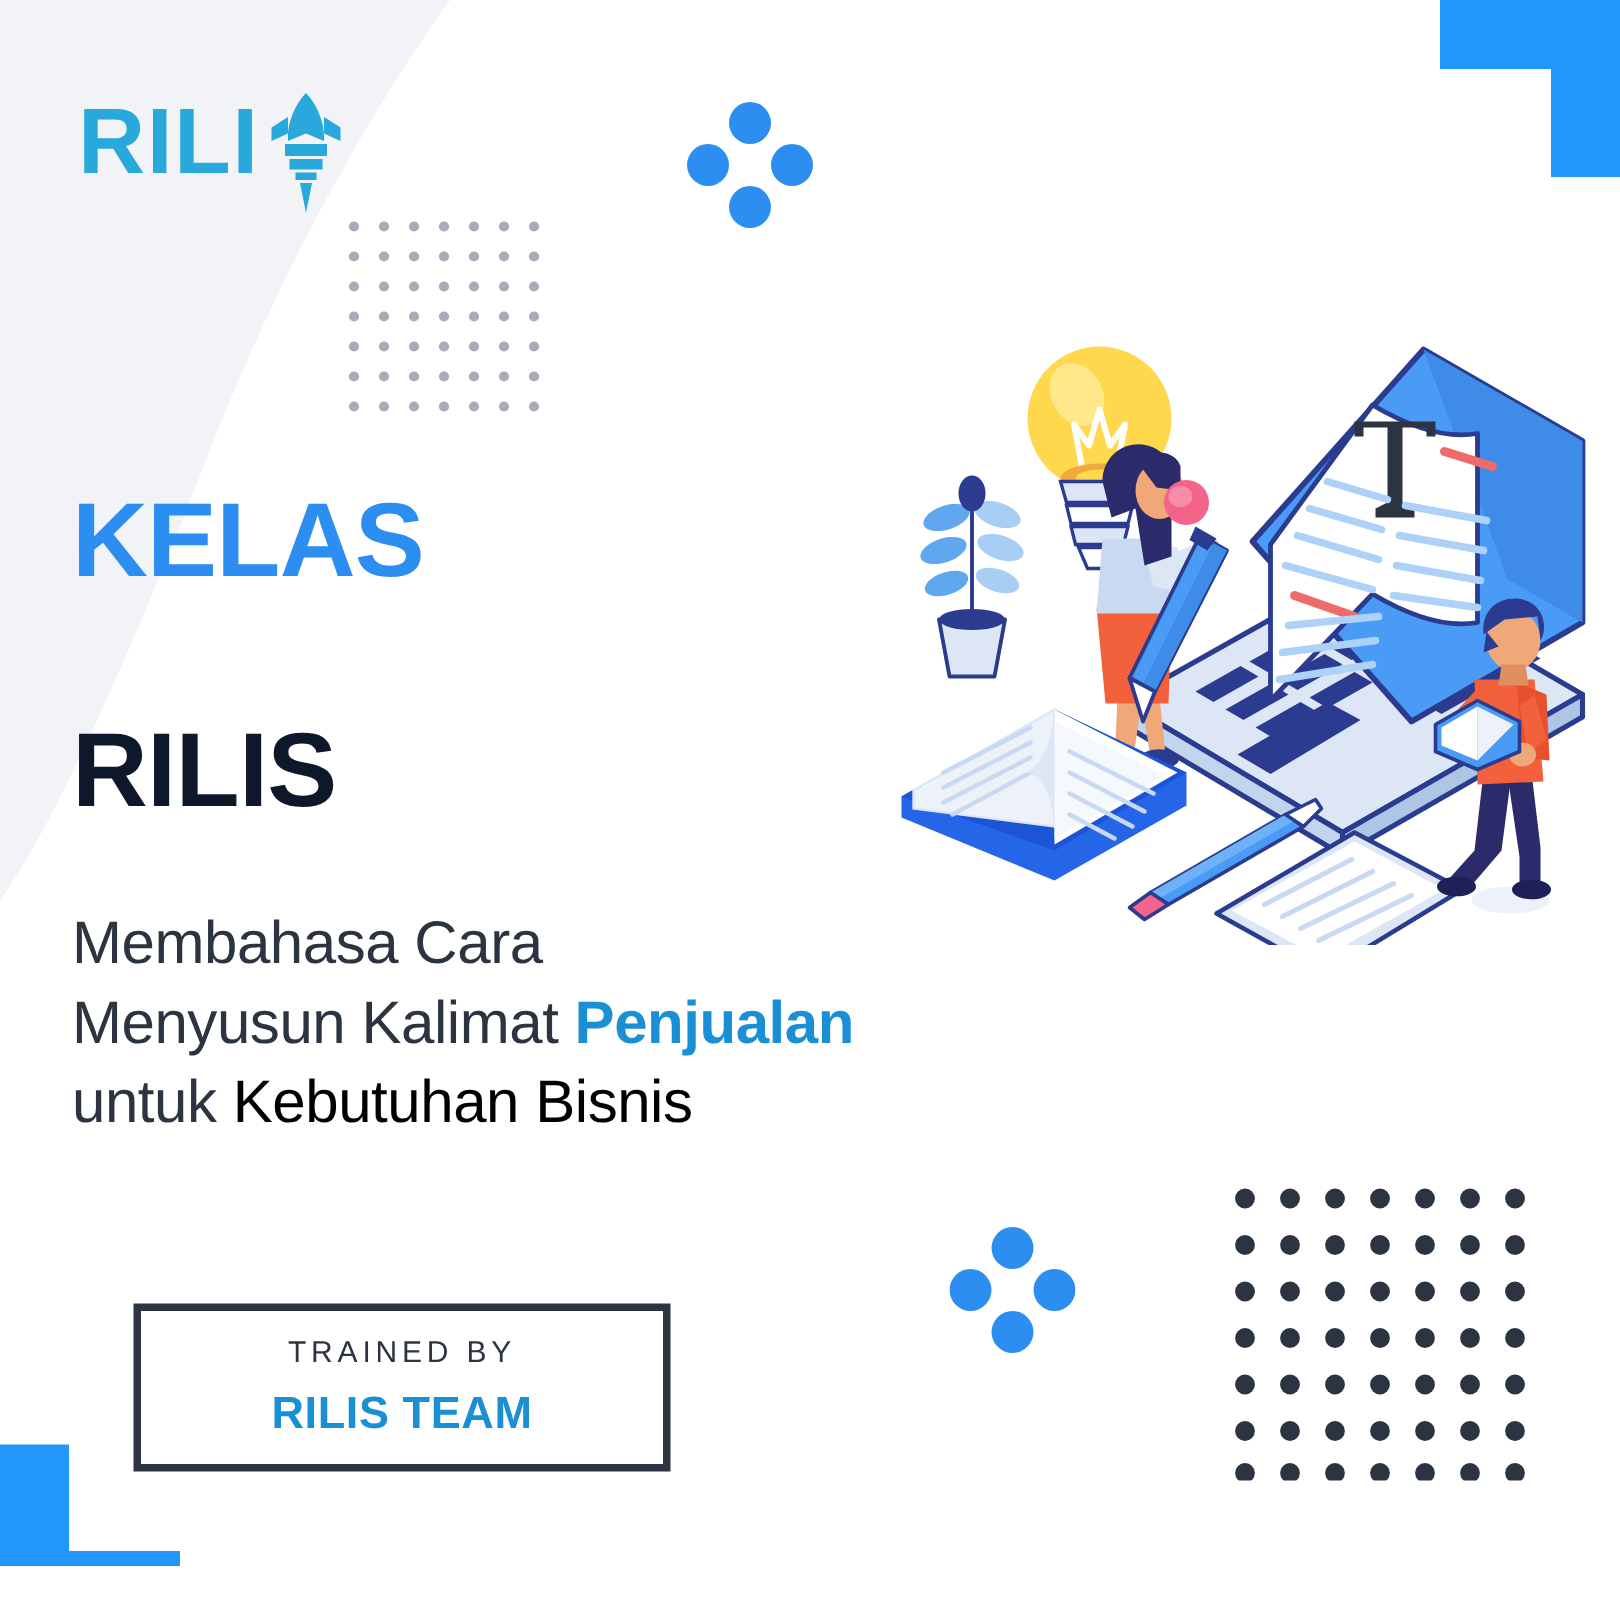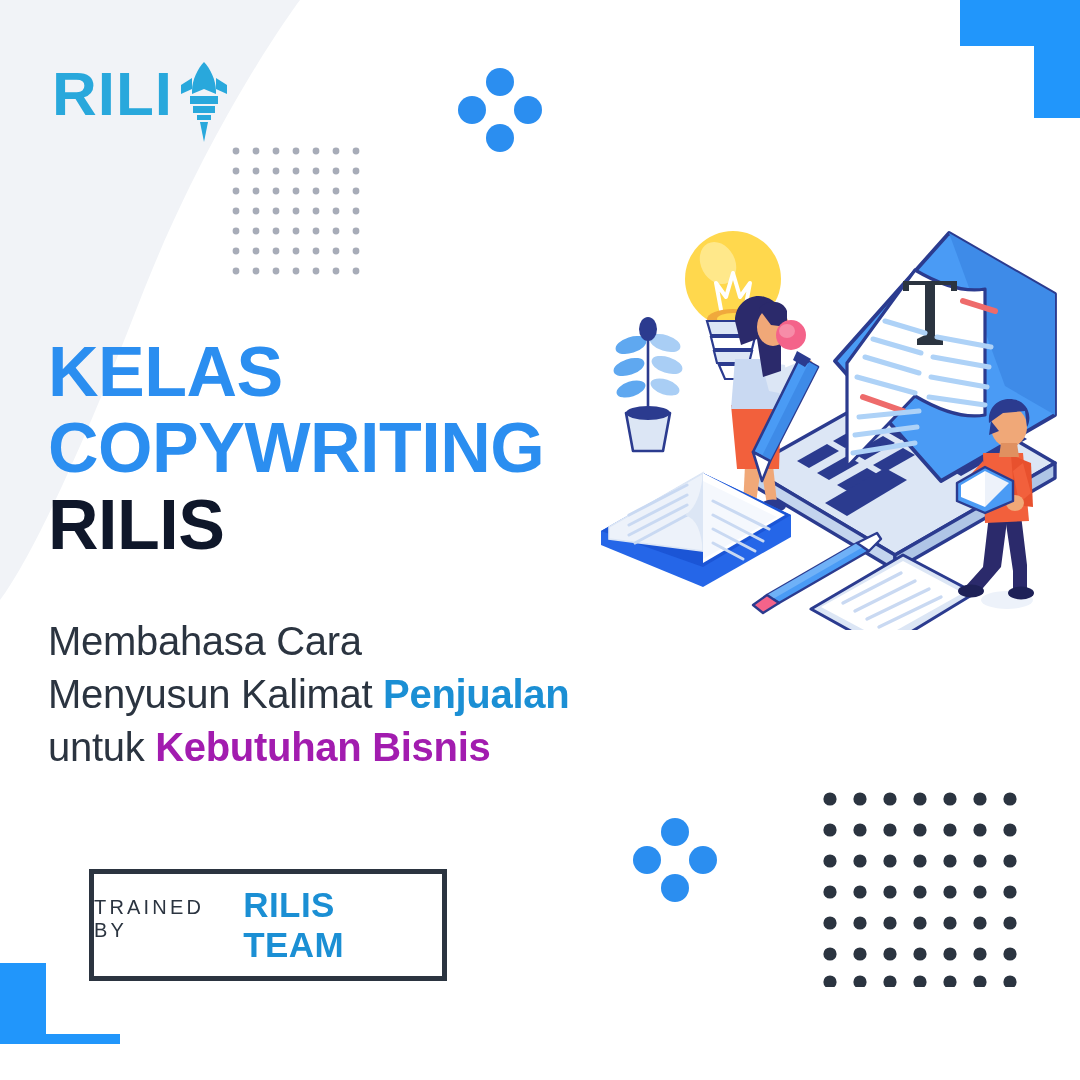--- a/index.html
+++ b/index.html
@@ -42,21 +42,21 @@
     position: absolute;
     left: 52px;
     top: 58px;
     z-index: 8;
   }
 
   
   #text-block {
     position: absolute;
     left: 48px;
-    top: 334px;
+    top: 322px;
     width: 720px;
     z-index: 8;
   }
   .headline {
     margin: 0;
     font-size: 70px;
     line-height: 1.09;
     font-weight: bold;
     letter-spacing: -0.5px;
     color: #2B8EF0;
@@ -70,49 +70,49 @@
     line-height: 1.33;
     font-weight: normal;
     color: #2B3440;
     letter-spacing: -0.3px;
   }
   .subhead .blue-b {
     color: #1B8FD4;
     font-weight: bold;
   }
   .subhead .dark-b {
-    color: #a21caf;
-    font-weight: bold;
+    color: #000000;
+    font-weight: normal;
   }
 
   
   #trainer-box {
     position: absolute;
     left: 89px;
     top: 869px;
     width: 358px;
     height: 112px;
     border: 5px solid #2B3440;
     background: #ffffff;
     z-index: 8;
     display: flex;
-    flex-direction: row;
+    flex-direction: column;
     align-items: center;
     justify-content: center;
     box-sizing: border-box;
   }
   #trainer-label {
     font-size: 20px;
     letter-spacing: 3.2px;
     color: #2B3440;
     font-weight: normal;
     margin-bottom: 12px;
   }
   #trainer-name {
-    font-size: 35px;
+    font-size: 30px;
     font-weight: bold;
     letter-spacing: 0.4px;
     color: #1B8FD4;
   }
 
   
   #illustration {
     position: absolute;
     left: 585px;
     top: 215px;
@@ -466,21 +466,21 @@
 
       <path d="M372,268 L400,252 L428,266 L428,286 L400,298 L372,286 Z" fill="#4A9BF5" stroke="#2B3B8F" stroke-width="2.4" stroke-linejoin="round"></path>
       <path d="M376,270 L400,256 L400,292 L376,282 Z" fill="#FFFFFF"></path>
       <path d="M400,256 L424,268 L400,292 Z" fill="#EDF2FA"></path>
     </g>
   </svg>
 
   <div id="text-block">
     <h1 class="headline">
       <span>KELAS</span><br>
-      <span>COPYWRITING</span><br>
+      <br>
       <span class="dark">RILIS</span>
     </h1>
 
     <p class="subhead">
       <span>Membahasa Cara</span><br>
       <span>Menyusun Kalimat </span><span class="blue-b">Penjualan</span><br>
       <span>untuk </span><span class="dark-b">Kebutuhan Bisnis</span>
     </p>
   </div>
 

